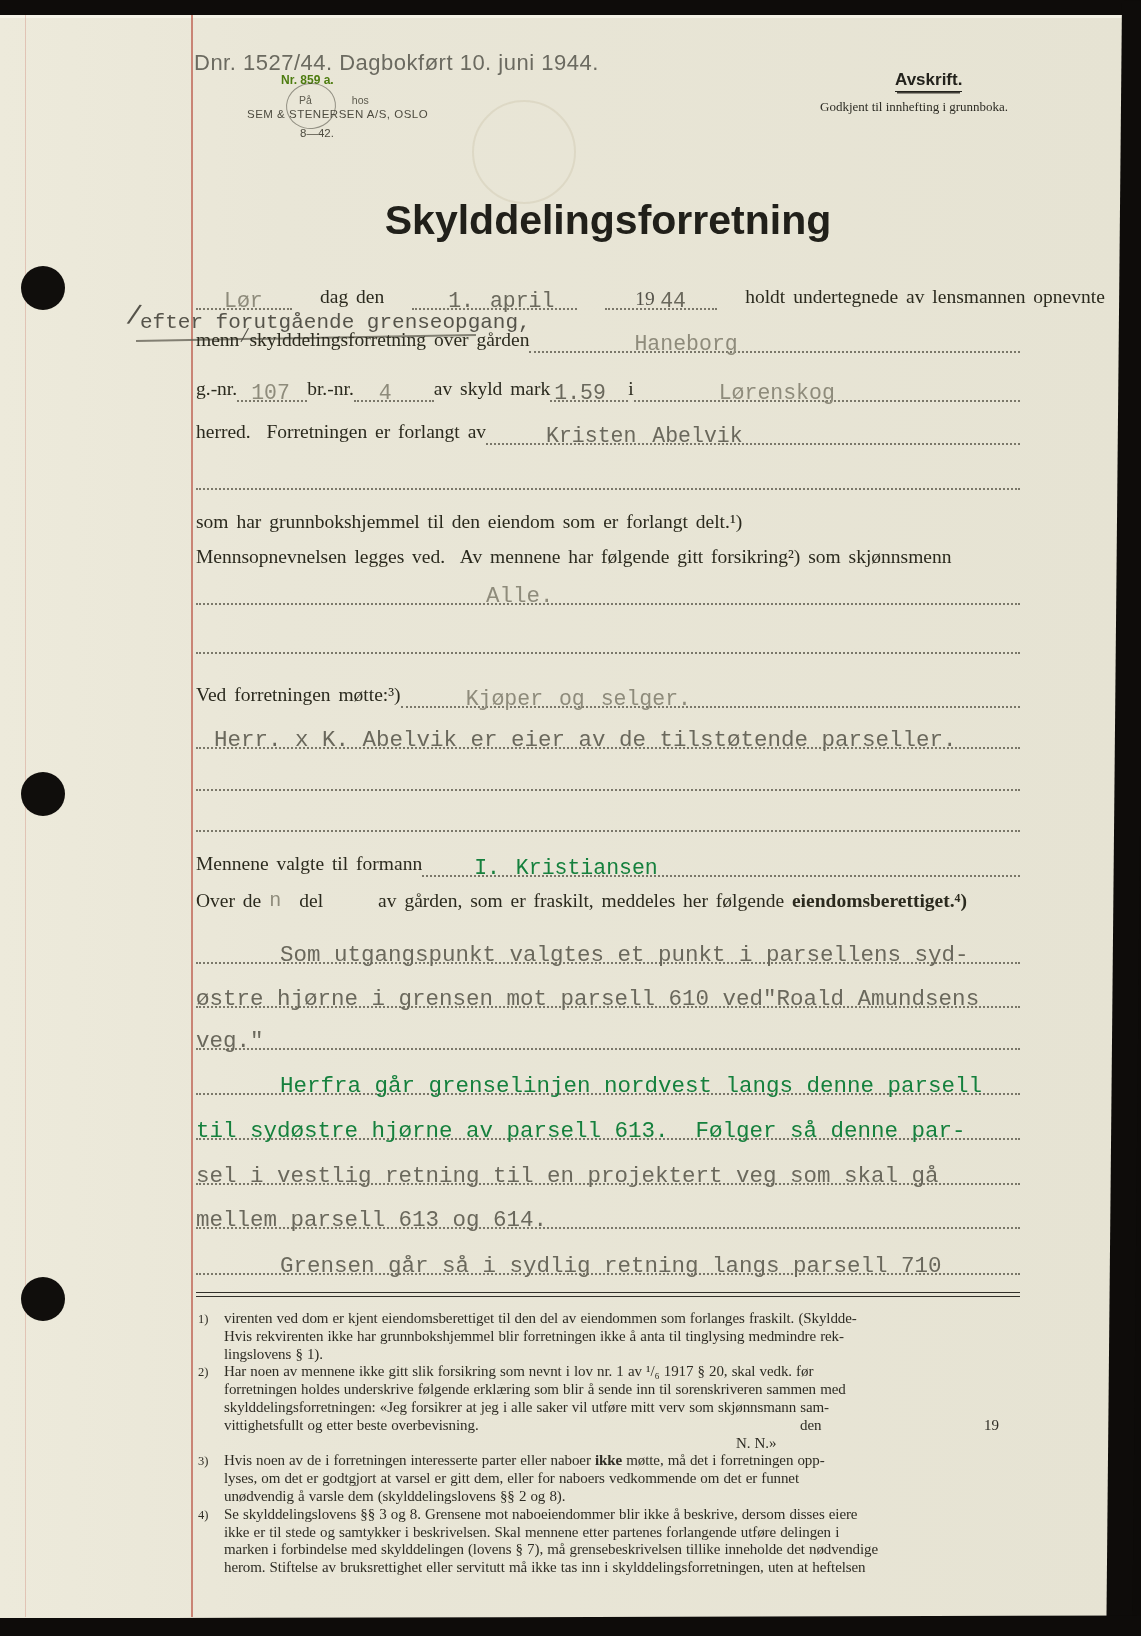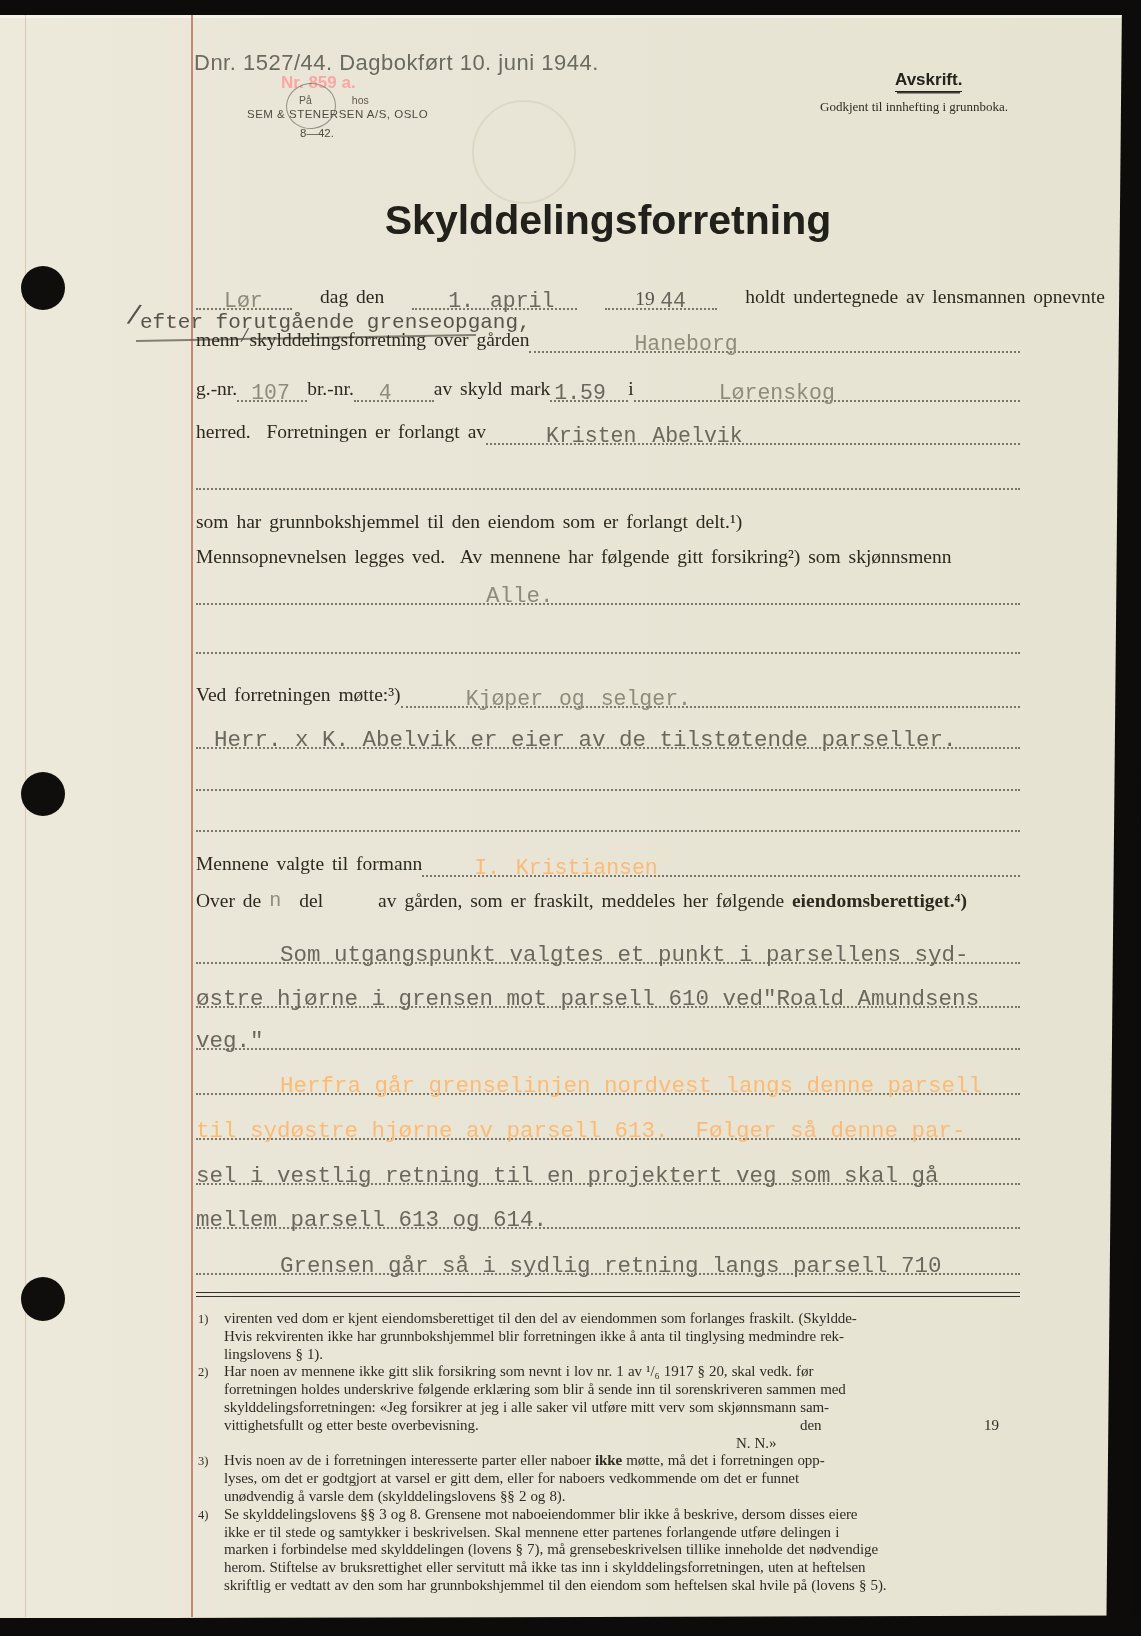--- a/index.html
+++ b/index.html
@@ -13,26 +13,26 @@
   .edge-right{left:1122px;top:0;width:26px;height:1660px;transform:rotate(.55deg);transform-origin:top left;}
   .edge-bottom{left:-6px;top:1617px;width:1155px;height:26px;transform:rotate(-.15deg);}
   .hole{position:absolute;width:44px;height:44px;border-radius:50%;background:#100e0c;}
   .vline-red{position:absolute;left:191px;top:15px;width:2px;height:1602px;background:rgba(193,107,92,.8);}
   .vline-faint{position:absolute;left:25px;top:15px;width:1px;height:1602px;background:rgba(205,135,118,.38);}
 
   .mono{font-family:Liberation Sans, sans-serif;}
   .sans{font-family:"Liberation Sans","DejaVu Sans",sans-serif;}
 
   .typed{font-family:"Liberation Mono","DejaVu Sans Mono",monospace;white-space:pre;}
-  .t-dark{color:#fdba74;}
+  .t-dark{color:#15803d;}
   .t-med{color:#6a685c;}
   .t-faded{color:#8e8b7b;}
 
   .journal{position:absolute;left:194px;top:50px;font-size:22px;letter-spacing:.5px;color:#6b6a60;}
-  .formno{position:absolute;left:281px;top:73px;font-size:17px;font-weight:bold;color:#fca5a5;}
+  .formno{position:absolute;left:281px;top:73px;font-size:12px;font-weight:bold;color:#4d7c0f;}
   .pa-hos{position:absolute;left:299px;top:94px;font-size:10.5px;color:#5c5a4d;display:flex;gap:40px;}
   .semline{position:absolute;left:247px;top:108px;font-size:11.5px;letter-spacing:.5px;color:#4e4c40;}
   .code842{position:absolute;left:300px;top:127px;font-size:11.5px;color:#4e4c40;}
   .stamp-circle{position:absolute;left:286px;top:83px;width:48px;height:44px;border:1.3px solid rgba(62,60,50,.5);
                 border-radius:50%;transform:rotate(-8deg);}
   .watermark{position:absolute;left:472px;top:100px;width:100px;height:100px;border:2.5px solid rgba(155,140,100,.14);border-radius:50%;}
   .avskrift{position:absolute;left:895px;top:70px;font-size:17px;font-weight:bold;color:#23221c;
             border-bottom:1.5px solid #23221c;box-shadow:0 3.5px 0 -2px rgba(35,34,28,.85);padding-bottom:1px;}
   .approval{position:absolute;left:820px;top:99px;font-size:13px;color:#2d2c24;}
 
@@ -239,21 +239,20 @@
         <div class="fnline"><span>Hvis noen av de i forretningen interesserte parter eller naboer </span><span class="fnb">ikke</span><span> møtte, må det i forretningen opp-</span></div>
         <div class="fnline">lyses, om det er godtgjort at varsel er gitt dem, eller for naboers vedkommende om det er funnet</div>
         <div class="fnline">unødvendig å varsle dem (skylddelingslovens §§ 2 og 8).</div>
       </div>
       <div class="fn">
         <span class="fnnum">4)</span>
         <div class="fnline">Se skylddelingslovens §§ 3 og 8. Grensene mot naboeiendommer blir ikke å beskrive, dersom disses eiere</div>
         <div class="fnline">ikke er til stede og samtykker i beskrivelsen. Skal mennene etter partenes forlangende utføre delingen i</div>
         <div class="fnline">marken i forbindelse med skylddelingen (lovens § 7), må grensebeskrivelsen tillike inneholde det nødvendige</div>
         <div class="fnline">herom. Stiftelse av bruksrettighet eller servitutt må ikke tas inn i skylddelingsforretningen, uten at heftelsen</div>
-        <div class="fnline">skriftlig er vedtatt av den som har grunnbokshjemmel til den eiendom som heftelsen skal hvile på (lovens § 5).</div>
       </div>
     </div>
   </div>
 
   <div class="hole" style="left:21px;top:266px;"></div>
   <div class="hole" style="left:21px;top:772px;"></div>
   <div class="hole" style="left:21px;top:1277px;"></div>
 
   <div class="edge edge-top"></div>
   <div class="edge edge-right"></div>

